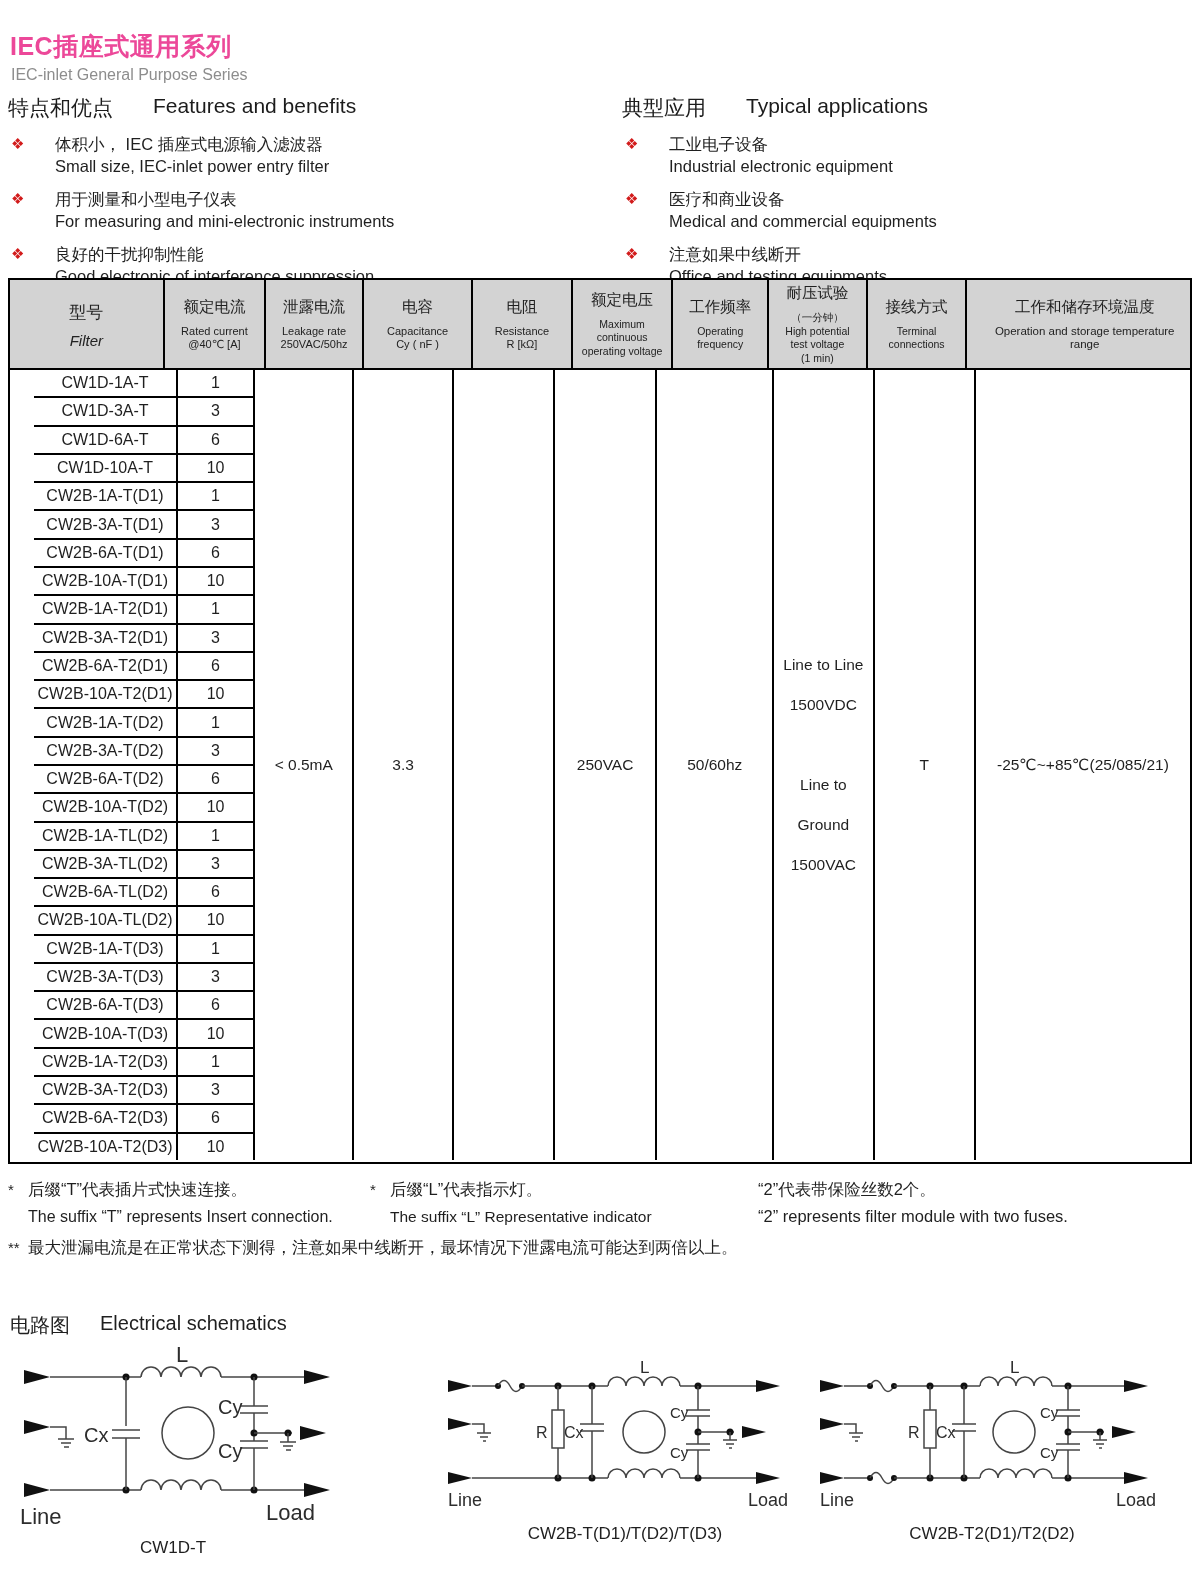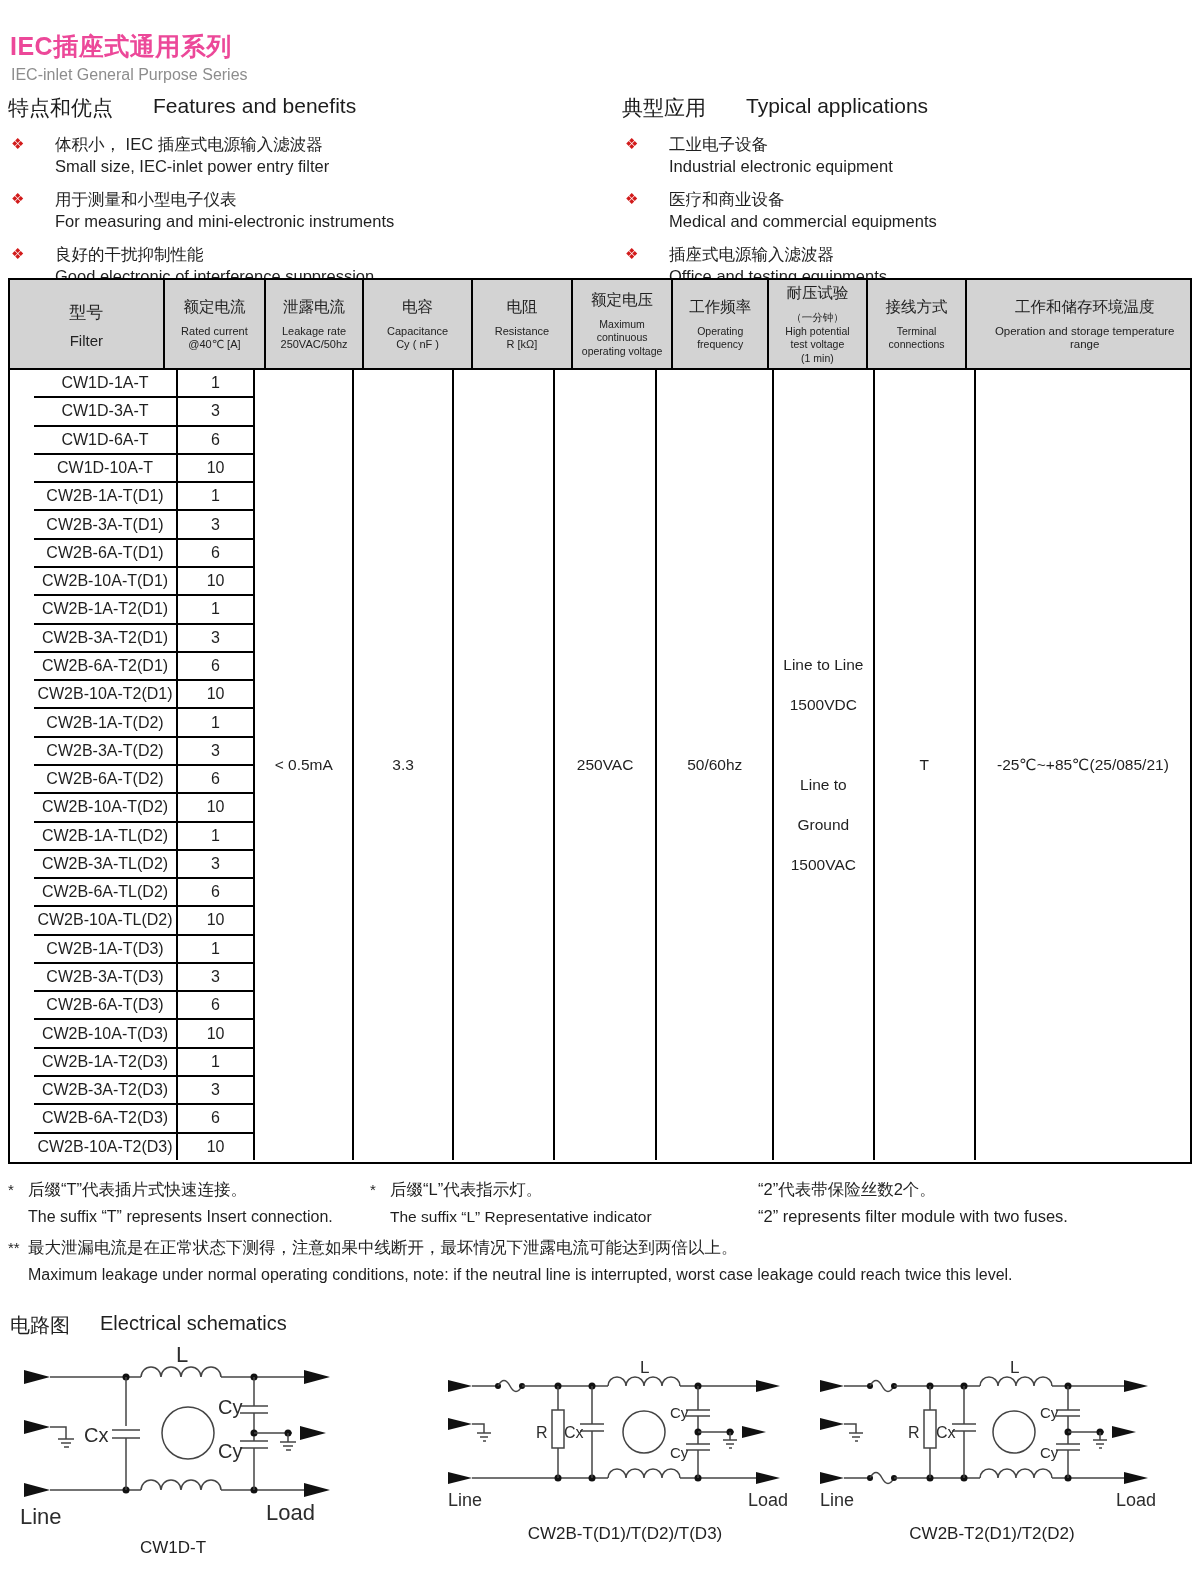--- a/index.html
+++ b/index.html
@@ -23,21 +23,21 @@
   .feat-item .en { font-size:16.5px; line-height:22px; }
 
   
   .spec-table { left:8px; top:278px; width:1184px; height:886px; border:2px solid #000; }
   .thead { display:flex; height:90px; background:#d3d3d3; border-bottom:2px solid #000; }
   .th { border-right:2px solid #000; display:flex; flex-direction:column; justify-content:center; align-items:center; text-align:center; padding:2px 1px; }
   .th:last-child { border-right:none;margin-left:12px; }
   .th-zh { font-size:15.5px; margin-bottom:7px; }
   .th-en { font-size:11px; white-space:pre-line; line-height:13.5px; color:#222; }
   .th.c1 .th-zh { font-size:17px; margin-bottom:10px; }
-  .th.c1 .th-en { font-size:15px; }
+  .th.c1 .th-en { font-size:15px;font-style:italic; }
   .th.c10 .th-en { font-size:11.5px; }
   .tbody { display:flex; height:790px; }
   .model-col { width:249px; display:flex; flex-direction:column;padding-left:24px; }
   .trow { flex:1; display:flex; border-bottom:2px solid #000; }
   .trow:last-child { border-bottom:none; }
   .tc { display:flex; align-items:center; justify-content:center; font-size:16px; }
   .tc-model { width:144px; border-right:2px solid #000; }
   .tc-current { flex:1; border-right:2px solid #000; }
   .mcell { border-right:2px solid #000; display:flex; align-items:center; justify-content:center; text-align:center; font-size:15.5px; }
   .mcell:last-child { border-right:none; }
@@ -110,21 +110,21 @@
   <div class="feat-item">
     <span class="bullet">❖</span>
     <div>
         <div class="zh">医疗和商业设备</div>
          <div class="en">Medical and commercial equipments</div>
       </div>
   </div>
   <div class="feat-item">
     <span class="bullet">❖</span>
     <div>
-        <div class="zh">插座式电源输入滤波器</div>
+        <div class="zh">注意如果中线断开</div>
          <div class="en">Office and testing equipments</div>
       </div>
   </div>
 </div>
 
 <div class="abs spec-table">
   <div class="thead">
     <div class="th c1" style="width:160px">
       <div class="th-zh">型号</div>
       <div class="th-en">Filter</div>
@@ -328,21 +328,20 @@
 <div class="abs fn fn2" style="left:370px; top:1176px; width:380px;">
   <div><span class="mark">*</span><span>后缀“L”代表指示灯。</span></div>
   <div class="en-line">The suffix “L” Representative indicator</div>
 </div>
 <div class="abs fn" style="left:758px; top:1176px; width:420px;">
   <div>“2”代表带保险丝数2个。</div>
   <div>“2” represents filter module with two fuses.</div>
 </div>
 <div class="abs fn" style="left:8px; top:1234px; width:1185px;">
   <div><span class="mark">**</span><span>最大泄漏电流是在正常状态下测得，注意如果中线断开，最坏情况下泄露电流可能达到两倍以上。</span></div>
-  <div class="en-line">Maximum leakage under normal operating conditions, note: if the neutral line is interrupted, worst case leakage could reach twice this level.</div>
 </div>
 
 <div class="abs schem-head-zh">电路图</div>
 <div class="abs schem-head-en">Electrical schematics</div>
 
 <div class="abs schematic" style="left:8px; top:1342px; width:330px;">
   <svg width="330" height="190" viewBox="0 0 330 190">
 
     <polygon class="arr" points="16,28 42,35 16,42"></polygon>
     <line class="wire" x1="42" y1="35" x2="133" y2="35"></line>

